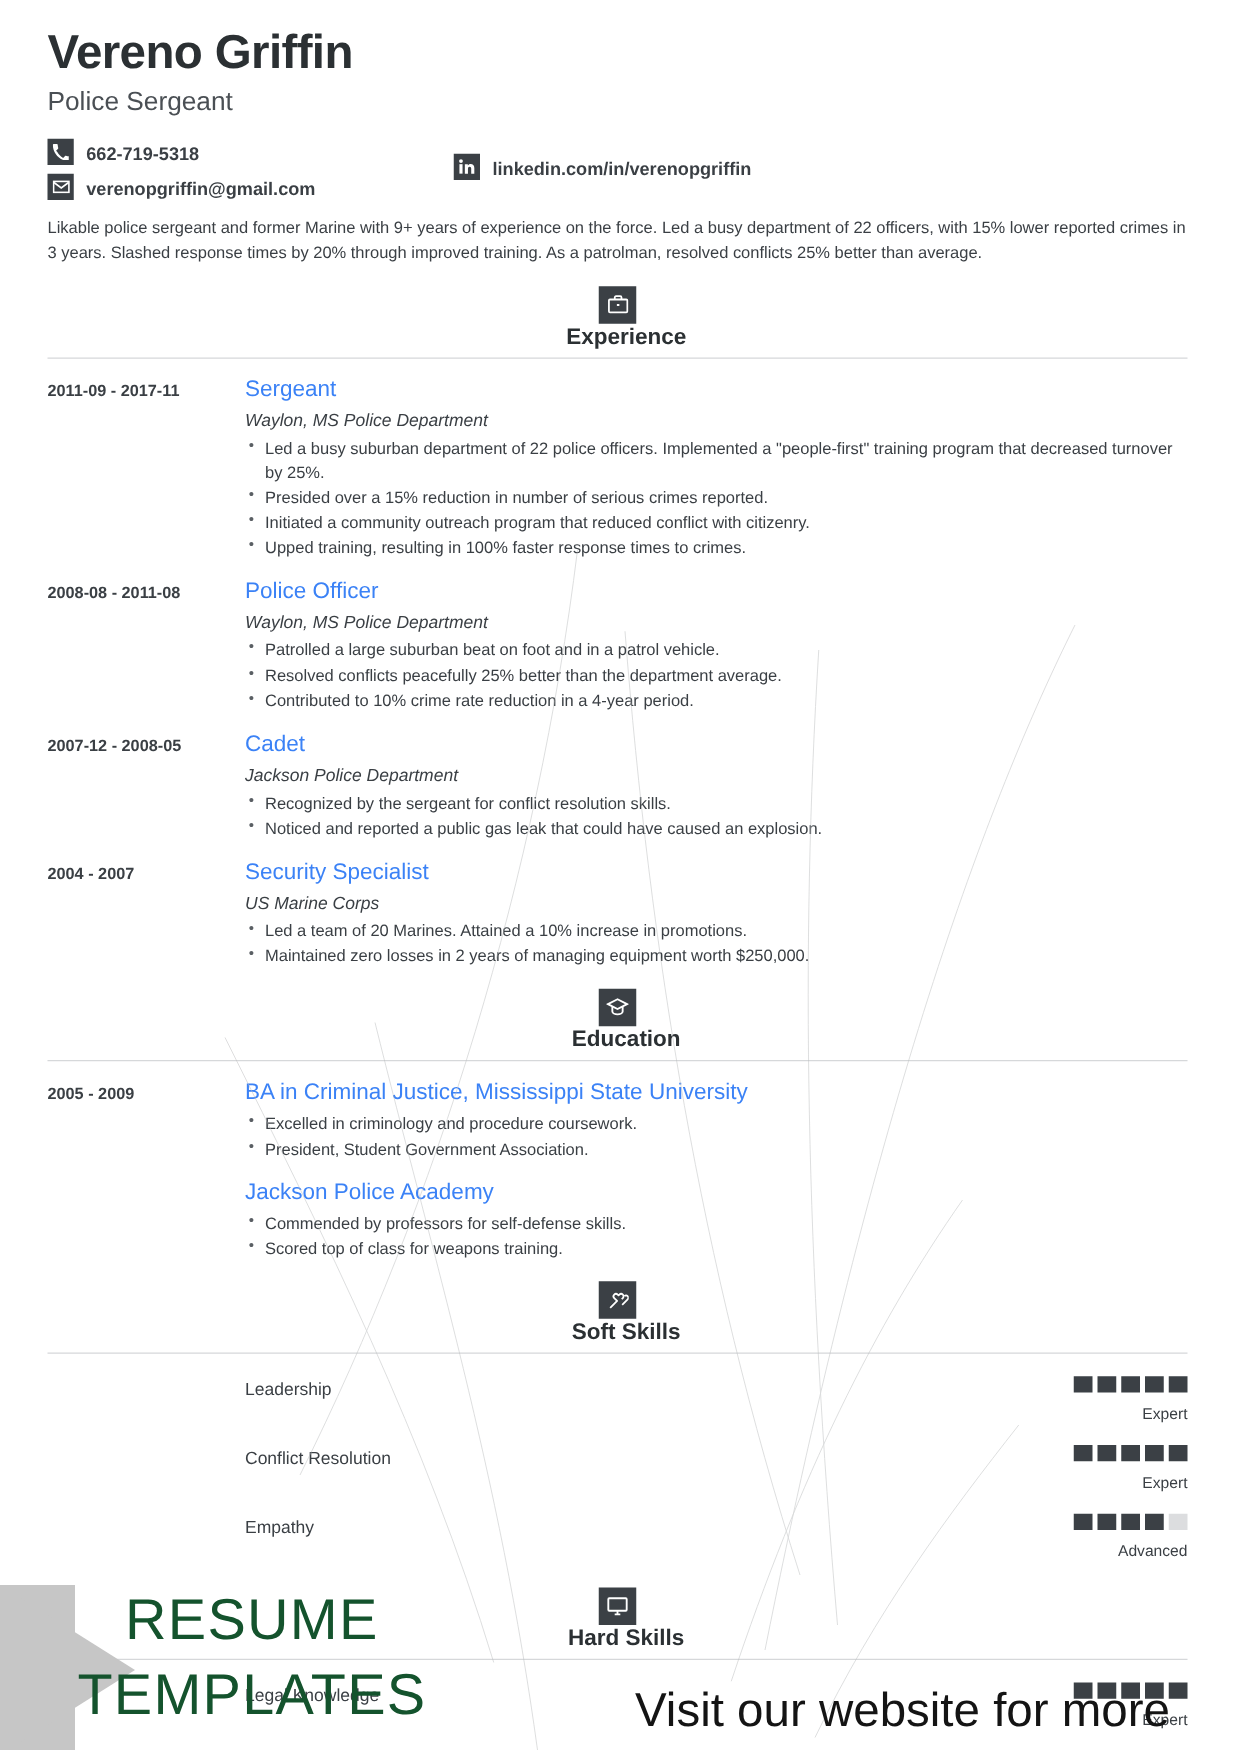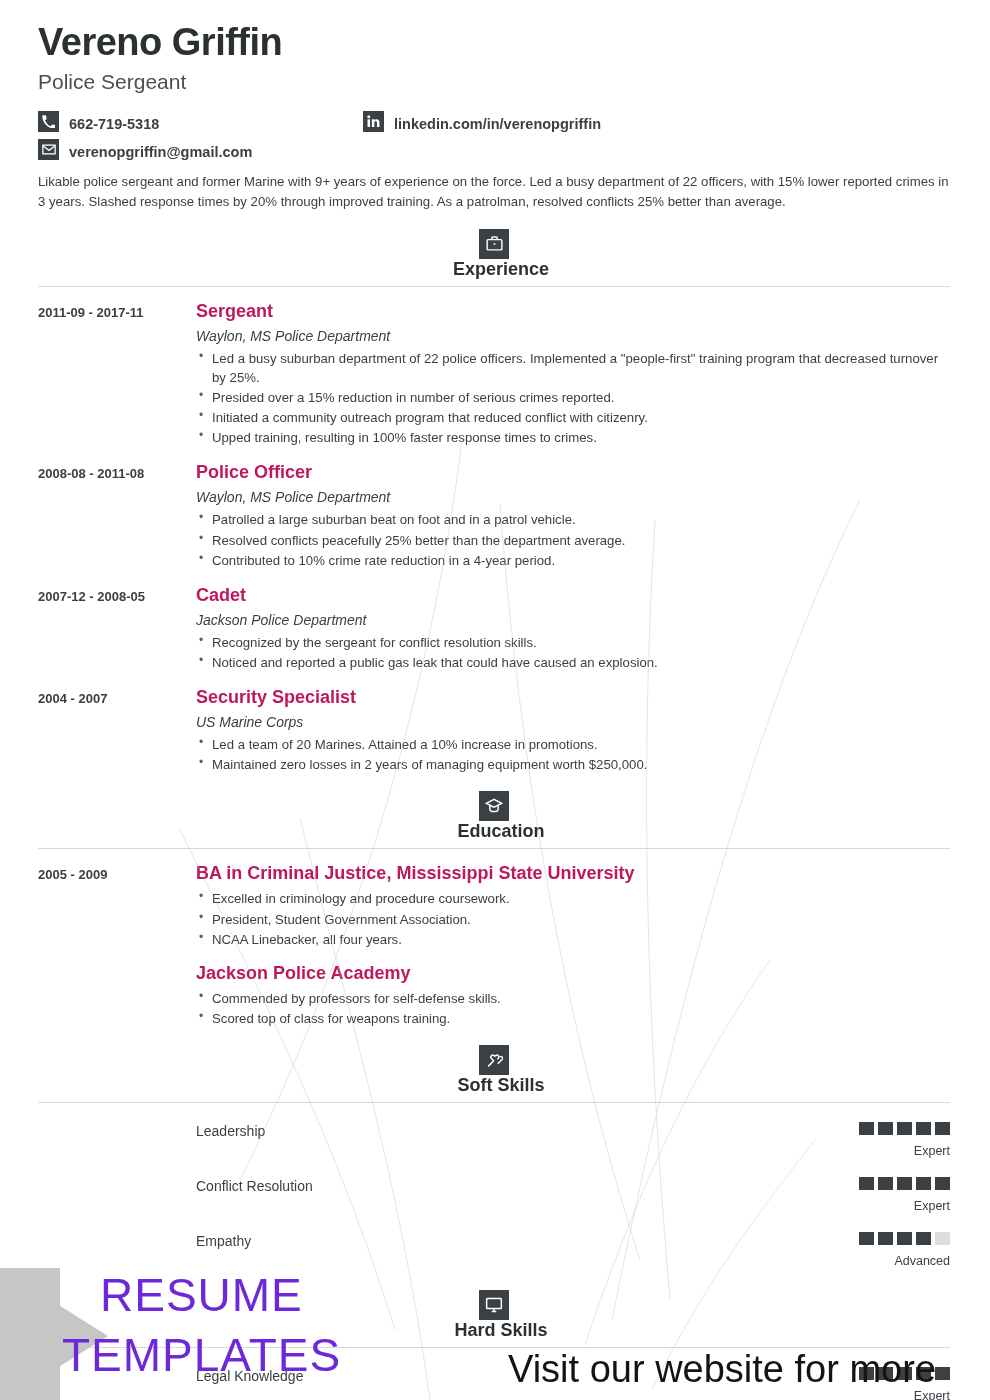--- a/index.html
+++ b/index.html
@@ -44,21 +44,21 @@
   .contact-row {
     display: flex;
     align-items: flex-end;
     height: 26px;
     margin-bottom: 2px;
     font-weight: bold;
   }
   .contact-col-right {
     position: absolute;
     left: 325px;
-    top: 0;
+    top: 12px;
   }
   .cicon {
     width: 21px;
     height: 21px;
     background: #3b4045;
     display: inline-flex;
     align-items: center;
     justify-content: center;
     margin-right: 10px;
     flex: none;
@@ -116,22 +116,22 @@
     width: 158px;
     flex: none;
     font-size: 13px;
     font-weight: bold;
     color: #3a3f44;
     padding-top: 4px;
   }
   .entry-body { flex: 1; }
   .entry-title {
     font-size: 18px;
-    font-weight: bold;
-    color: #be185d;
+    font-weight: normal;
+    color: #3b82f6;
   }
   .entry-sub {
     font-size: 14px;
     font-style: italic;
     color: #3a3f44;
     margin-top: 6px;
   }
   ul.bullets {
     list-style: none;
     margin-top: 5px;
@@ -206,21 +206,21 @@
     left: 0;
     top: 1268px;
     width: 60px;
     height: 136px;
     background: #c6c6c6;
     z-index: 3;
   }
   .wm-text {
     position: absolute;
     z-index: 4;
-    color: #6d28d9;
+    color: #14532d;
     font-size: 46px;
     letter-spacing: 1px;
     font-weight: normal;
   }
   .wm-resume { left: 100px; top: 1268px; }
   .wm-templates { left: 62px; top: 1328px; }
   .wm-visit {
     position: absolute;
     left: 508px;
     top: 1348px;
@@ -373,21 +373,20 @@
     </div>
     <div class="sec-rule"></div>
 
     <div class="entry">
       <div class="entry-date">2005 - 2009</div>
       <div class="entry-body">
         <div class="entry-title">BA in Criminal Justice, Mississippi State University</div>
         <ul class="bullets">
           <li>Excelled in criminology and procedure coursework.</li>
           <li>President, Student Government Association.</li>
-          <li>NCAA Linebacker, all four years.</li>
         </ul>
 
         <div class="sub-entry">
           <div class="entry-title">Jackson Police Academy</div>
           <ul class="bullets">
             <li>Commended by professors for self-defense skills.</li>
             <li>Scored top of class for weapons training.</li>
           </ul>
         </div>
       </div>

